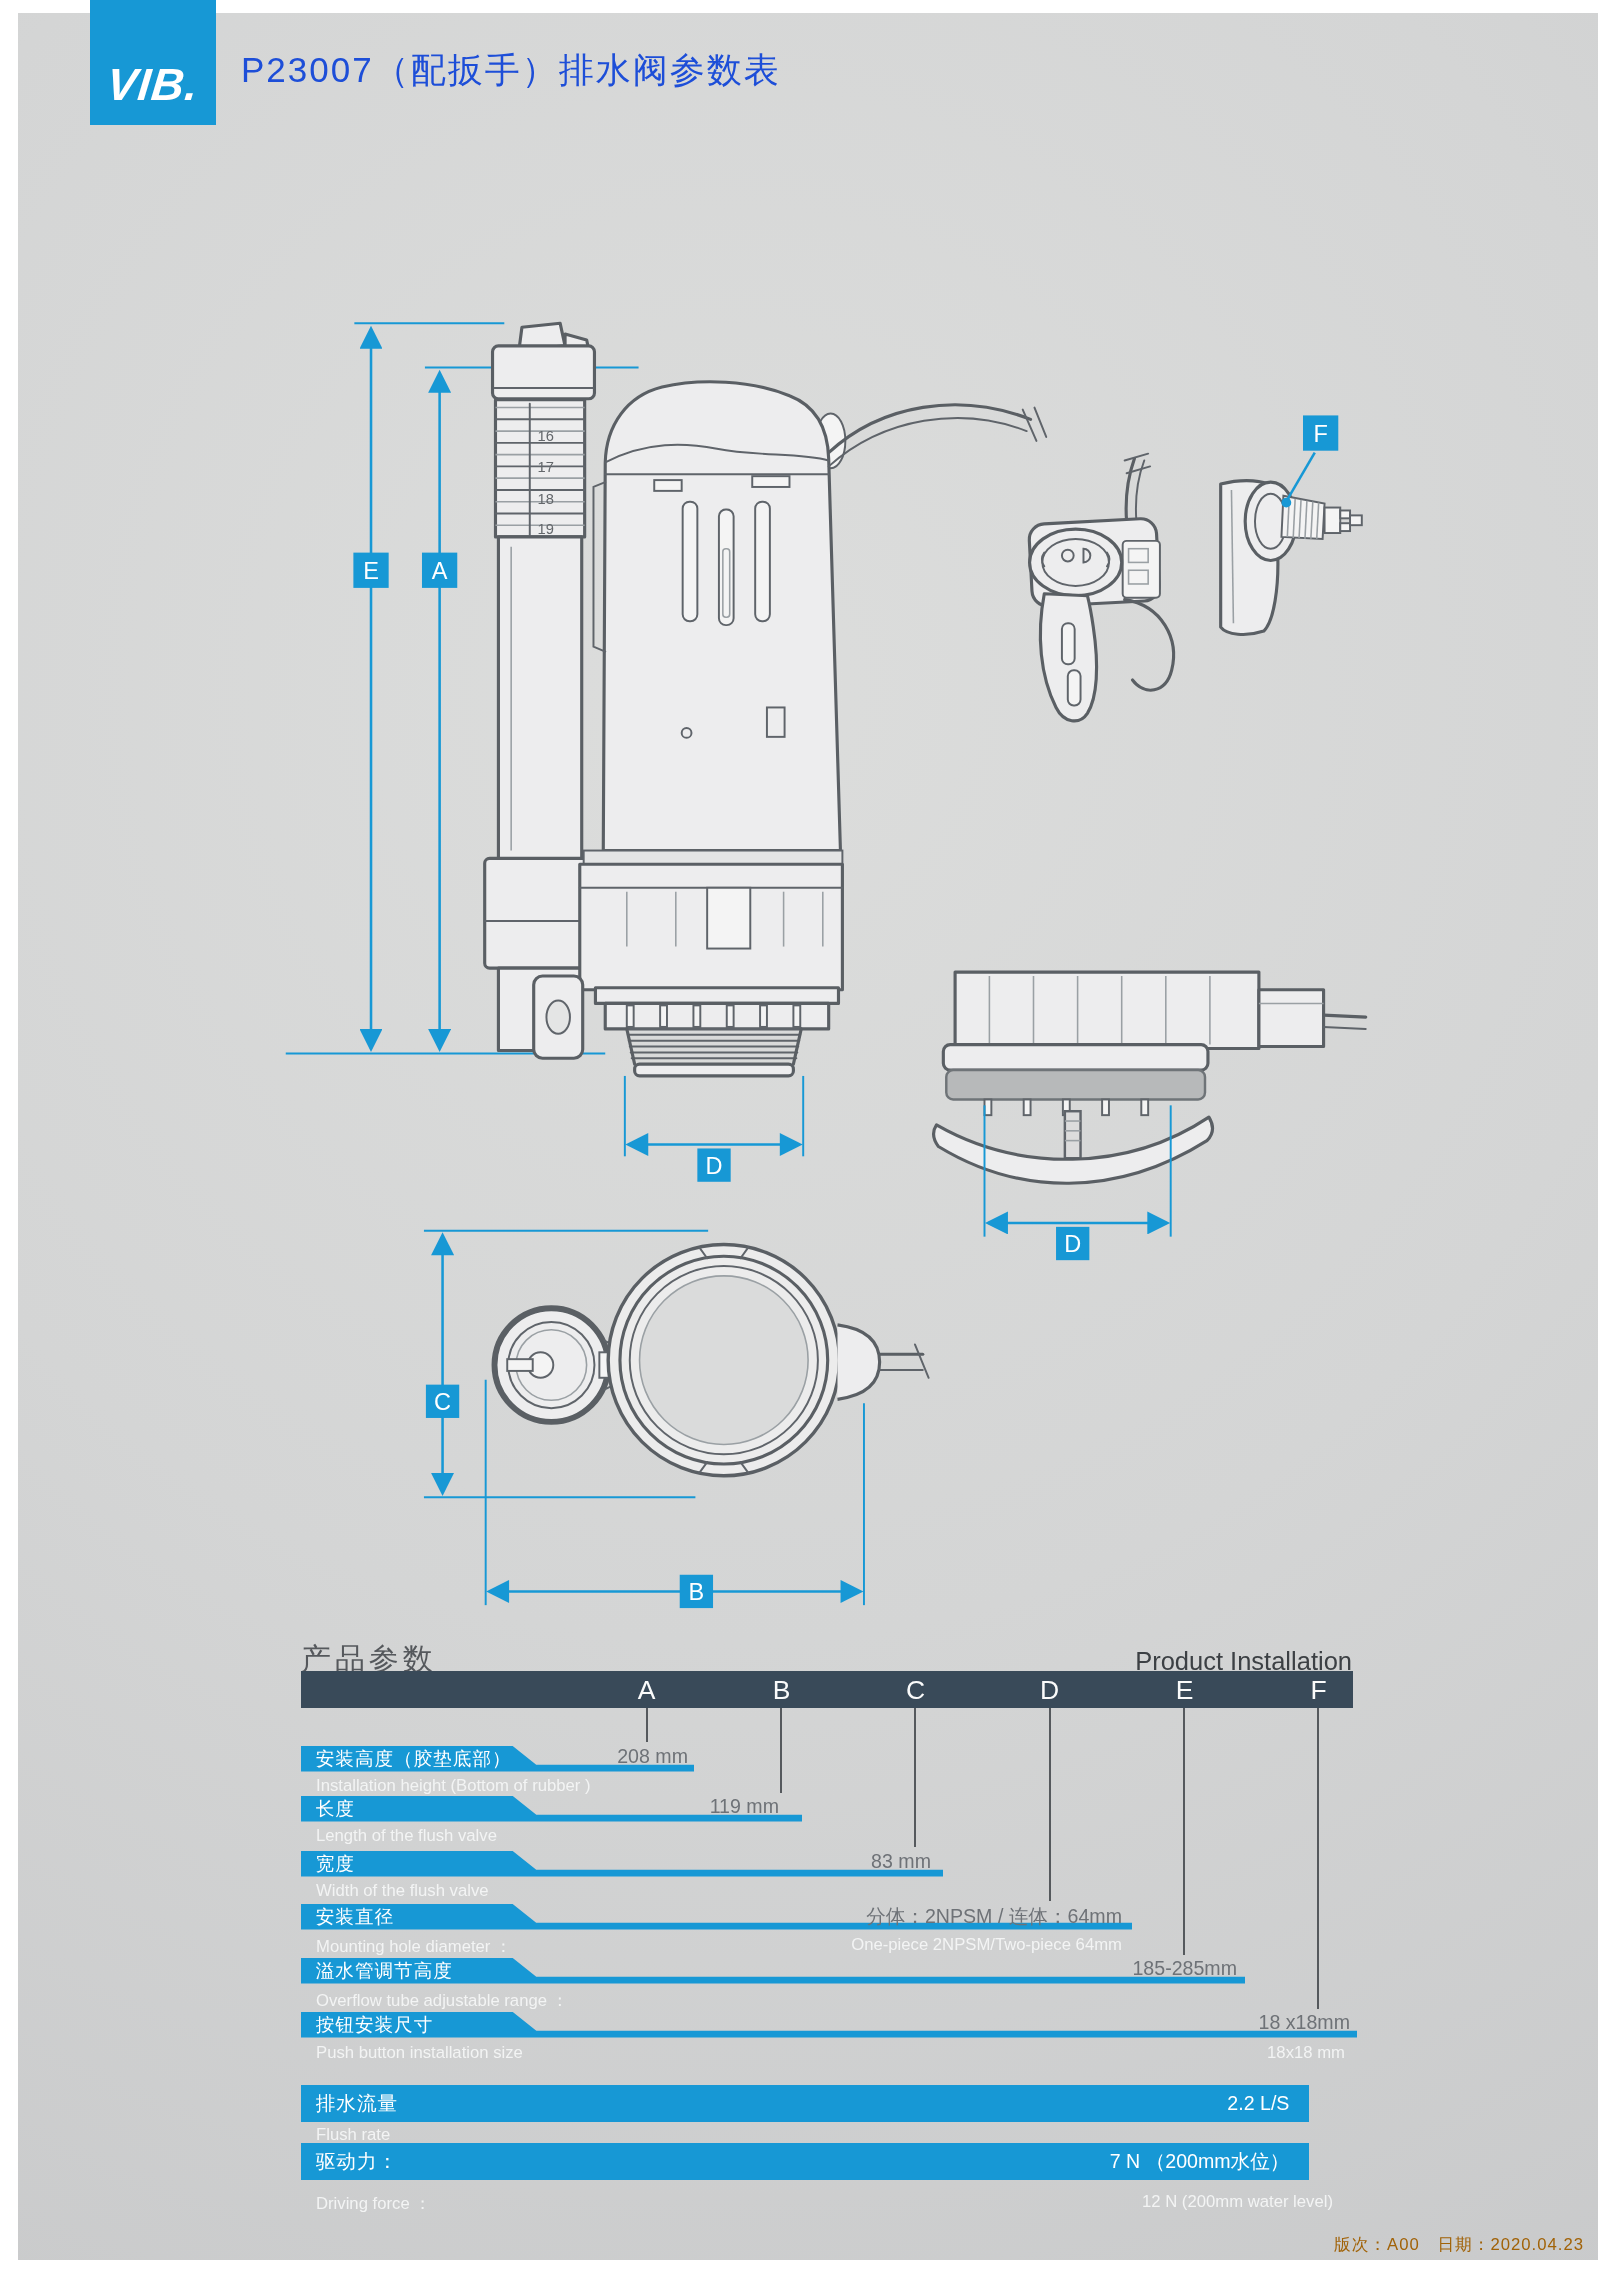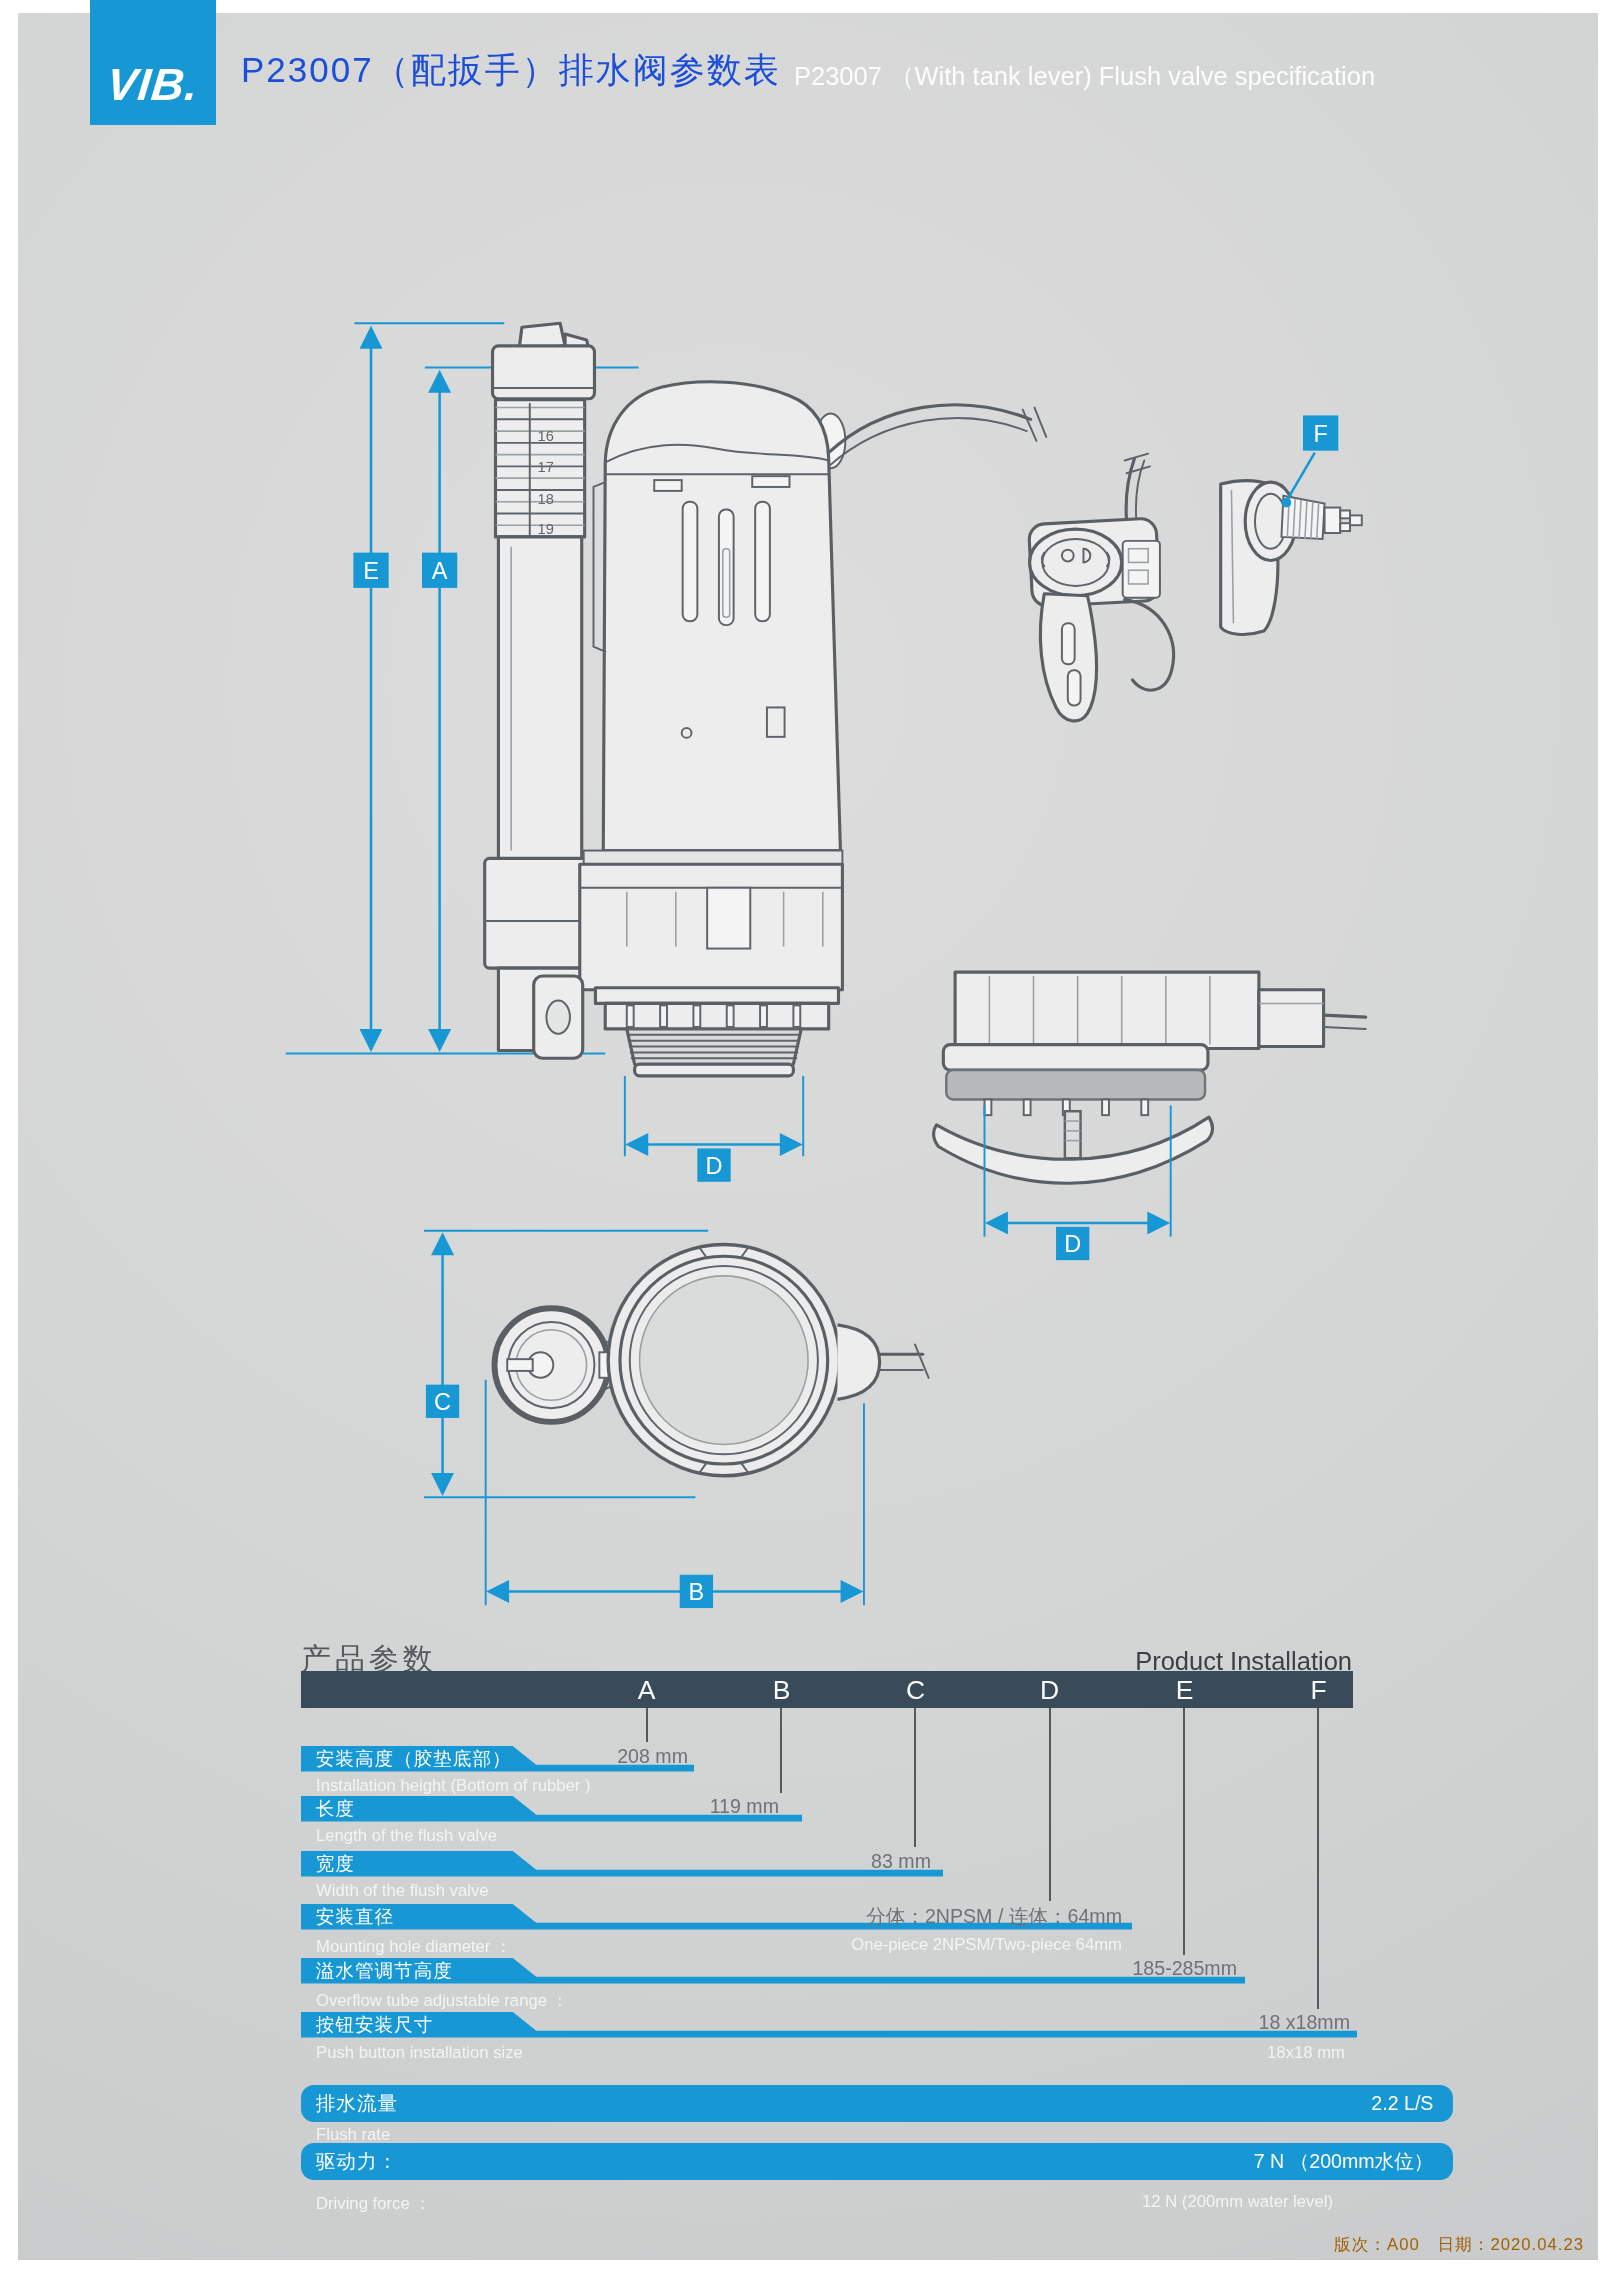--- a/index.html
+++ b/index.html
@@ -46,36 +46,35 @@
   .spec-header { position:absolute; left:301px; top:1671px; width:1052px; height:37px; background:#394a59; }
   .col-letter { position:absolute; top:1675px; width:59px; text-align:center; font-size:26.5px; color:#fafbfb; font-weight:300; }
   .leader { position:absolute; width:2px; background:#55595d; }
   .spec-row { position:absolute; left:301px; height:25.5px; }
   .row-shape { position:absolute; left:0; top:0; display:block; }
   .row-label-cn { position:absolute; left:14.7px; top:0px; height:40px; line-height:25.5px;
     color:#ffffff; font-size:18.6px; letter-spacing:1px; white-space:nowrap; }
   .row-en { position:absolute; font-size:16.7px; color:#f3f4f4; white-space:nowrap; }
   .row-value { position:absolute; font-size:19.6px; color:#6e7277; white-space:nowrap; }
   .row-value-en { position:absolute; font-size:16.7px; color:#f3f4f4; white-space:nowrap; }
-  .full-bar { position:absolute; left:301px; width:1152px; height:37px; background:#1798d5;border-radius:13px; }
+  .full-bar { position:absolute; left:301px; width:1008px; height:37px; background:#1798d5; }
   .bar-label { position:absolute; left:14.7px; top:0; height:37px; line-height:37px; color:#ffffff; font-size:19.6px; letter-spacing:1px; white-space:nowrap;}
   .bar-value { position:absolute; right:19.6px; top:0; height:37px; line-height:37px; color:#ffffff; font-size:19.6px; white-space:nowrap;}
   .footer-rev { position:absolute; right:37px; top:2233px; font-size:16.7px; color:#a16207; letter-spacing:1px; }
 </style>
 </head>
 <body>
 
 <div class="page">
   <div class="content-bg"></div>
 
   <div class="logo-box">
     <span class="logo-text">VIB.</span>
   </div>
   <div class="title-cn">P23007（配扳手）排水阀参数表</div>
-  <div class="title-en">P23007 （With tank lever) Flush valve specification</div>
 
   <svg class="drawing" width="1176" height="1451" viewBox="230 180 1200 1480">
     <defs>
       <marker id="arr" viewBox="0 0 10 10" refX="8.5" refY="5" markerWidth="11" markerHeight="9" orient="auto-start-reverse">
           <path d="M0,0 L10,5 L0,10 Z" fill="#1798d5"></path>
         </marker>
     </defs>
 
     <g>
       <line class="dimthin" x1="362" y1="330" x2="515" y2="330"></line>

